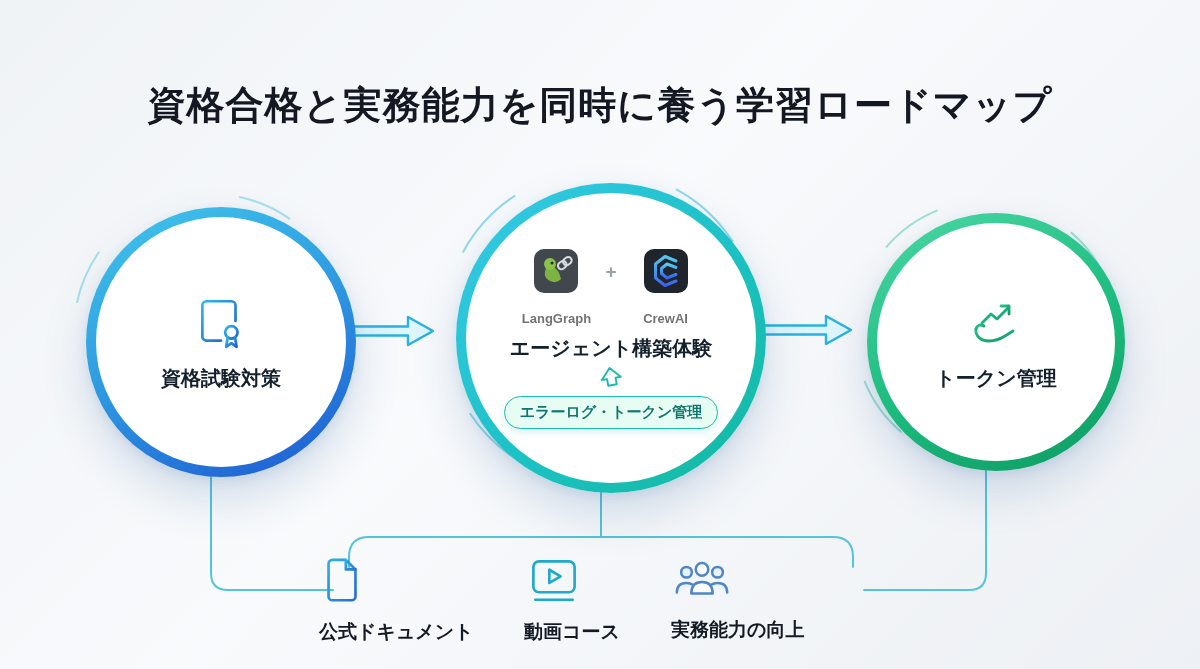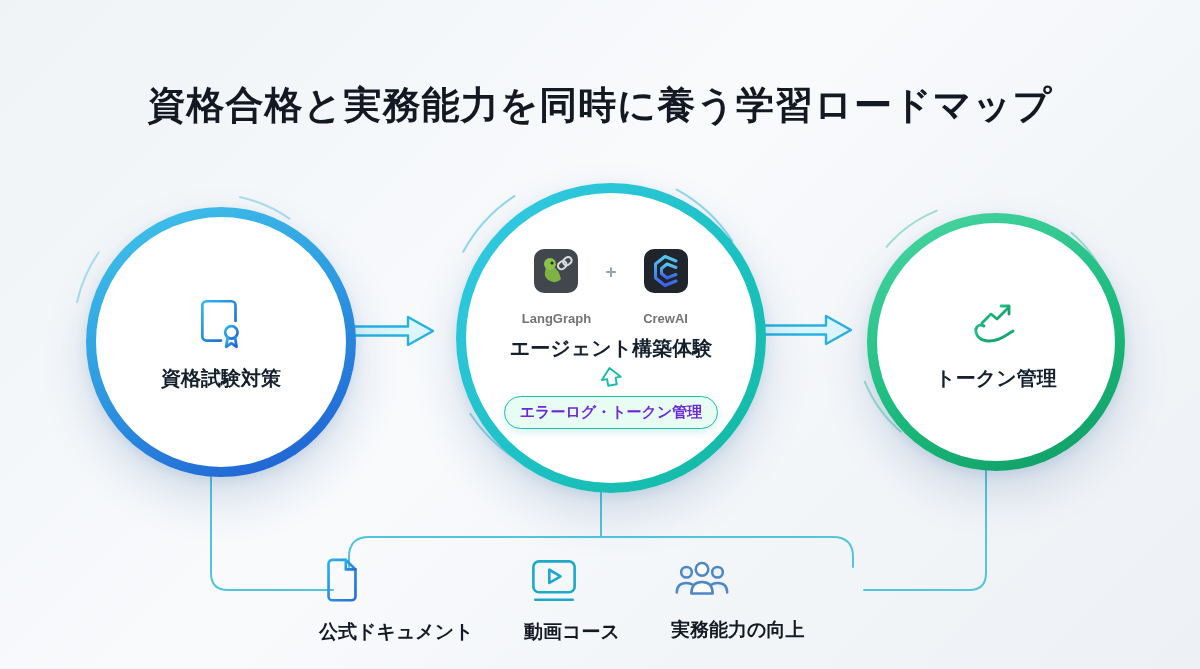--- a/index.html
+++ b/index.html
@@ -27,21 +27,21 @@
   .node-label{font-size:20px;font-weight:800;color:#15202d;line-height:1.2;}
   .node-left .node-label,.node-right .node-label{margin-top:10px;}
 
   .tools-row{display:flex;align-items:flex-start;gap:10px;}
   .tool{display:flex;flex-direction:column;align-items:center;width:78px;}
   .tool-name{font-size:13px;font-weight:700;color:#737373;margin-top:13px;}
   .plus-sign{font-size:19px;font-weight:700;color:#99a1ab;margin-top:13px;}
   .center-label{margin-top:10px;}
   .badge-arrow{margin-top:5px;}
   .badge{
-    margin-top:4px;background:#e7fcf3;border:1.6px solid #1abfa7;color:#6d28d9;
+    margin-top:4px;background:#e7fcf3;border:1.6px solid #1abfa7;color:#0f766e;
     border-radius:18px;padding:6px 15px;font-size:15px;font-weight:700;white-space:nowrap;
     box-shadow:0 3px 9px rgba(20,180,160,.18);
   }
   .resource{position:absolute;top:556px;width:210px;display:flex;flex-direction:column;
     gap:9px;z-index:2;}
   .resource-label{font-size:19px;font-weight:800;color:#141a24;white-space:nowrap;}
   .res-1{left:319px;} .res-2{left:524px;} .res-3{left:671px;}
 </style>
 </head>
 <body>

